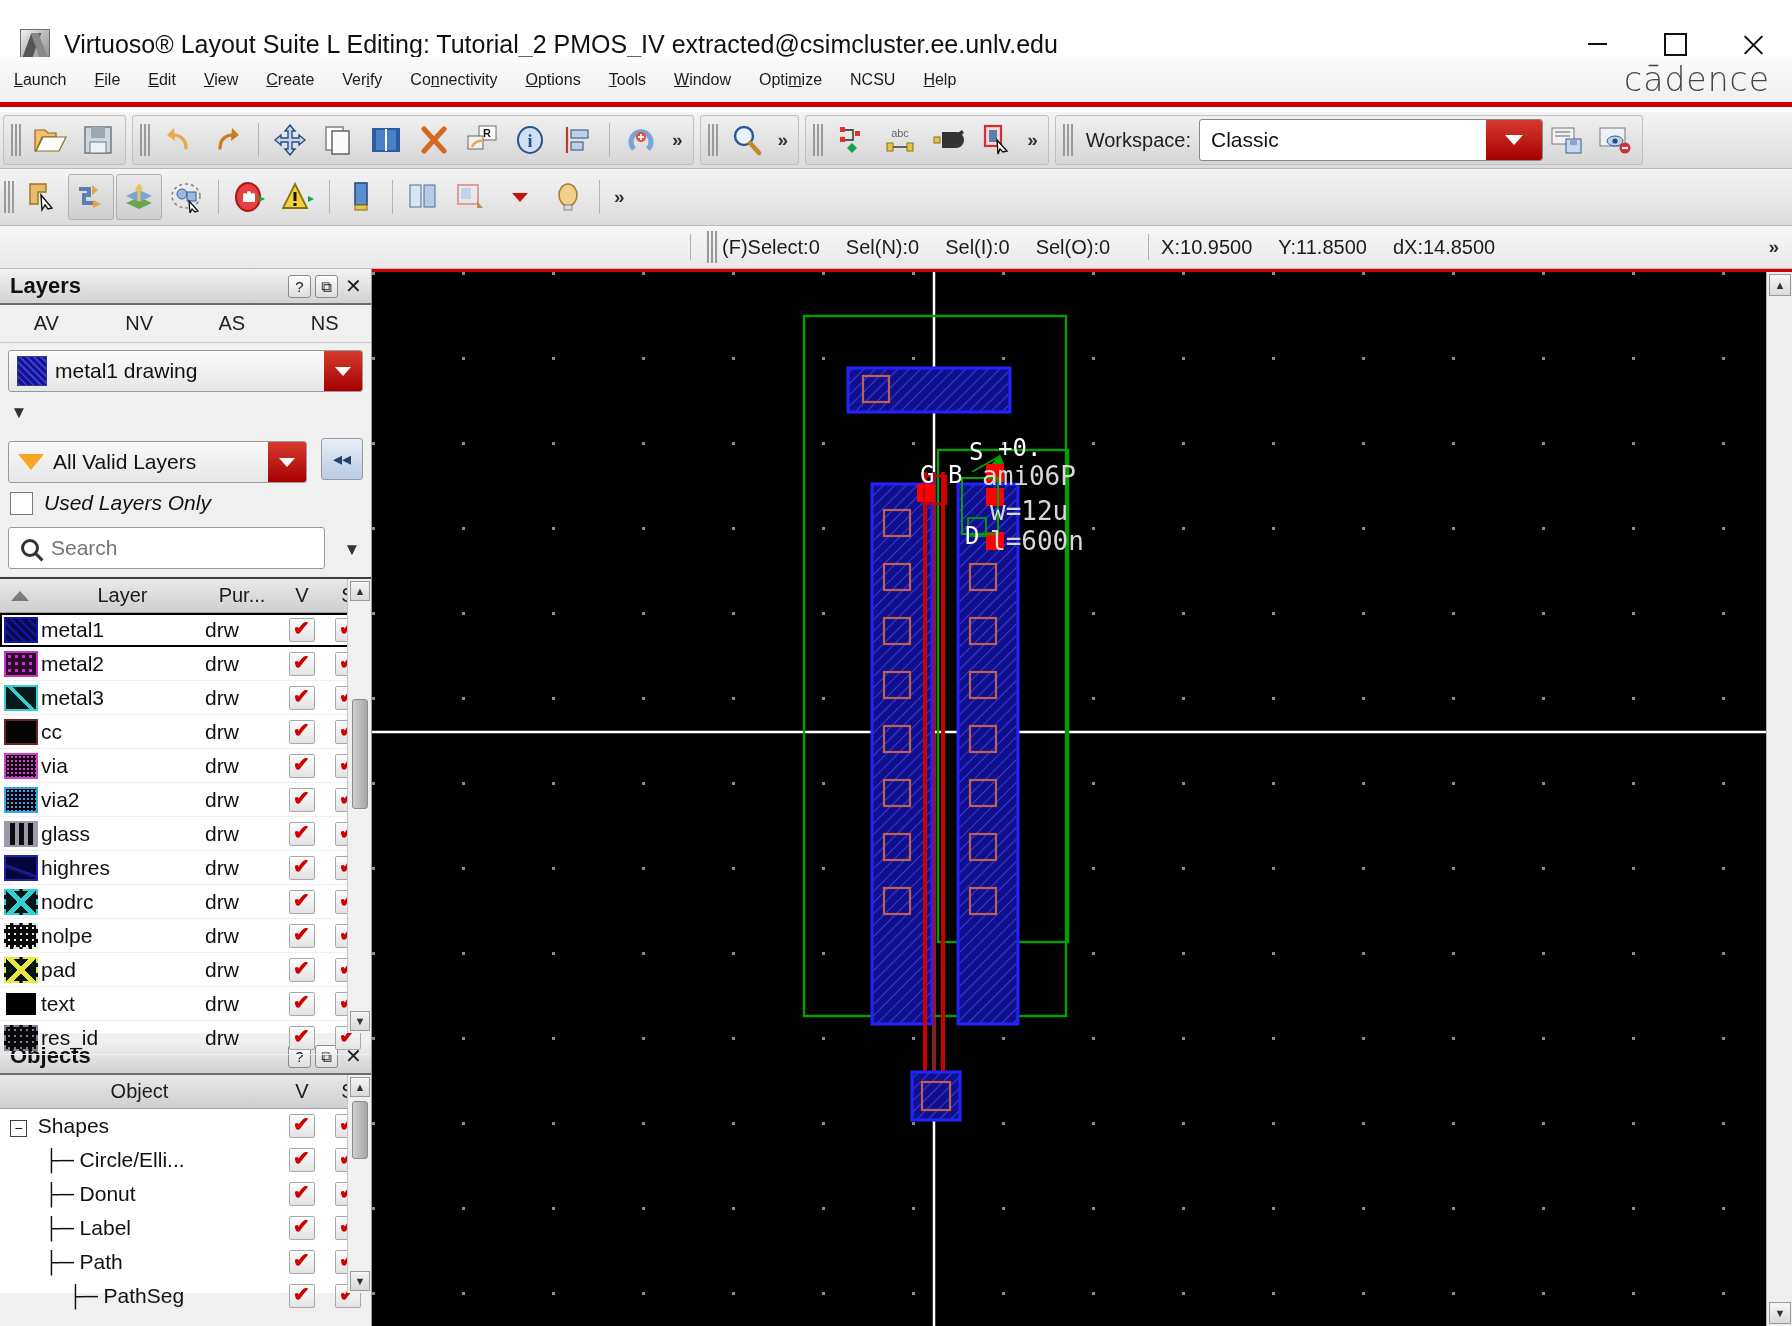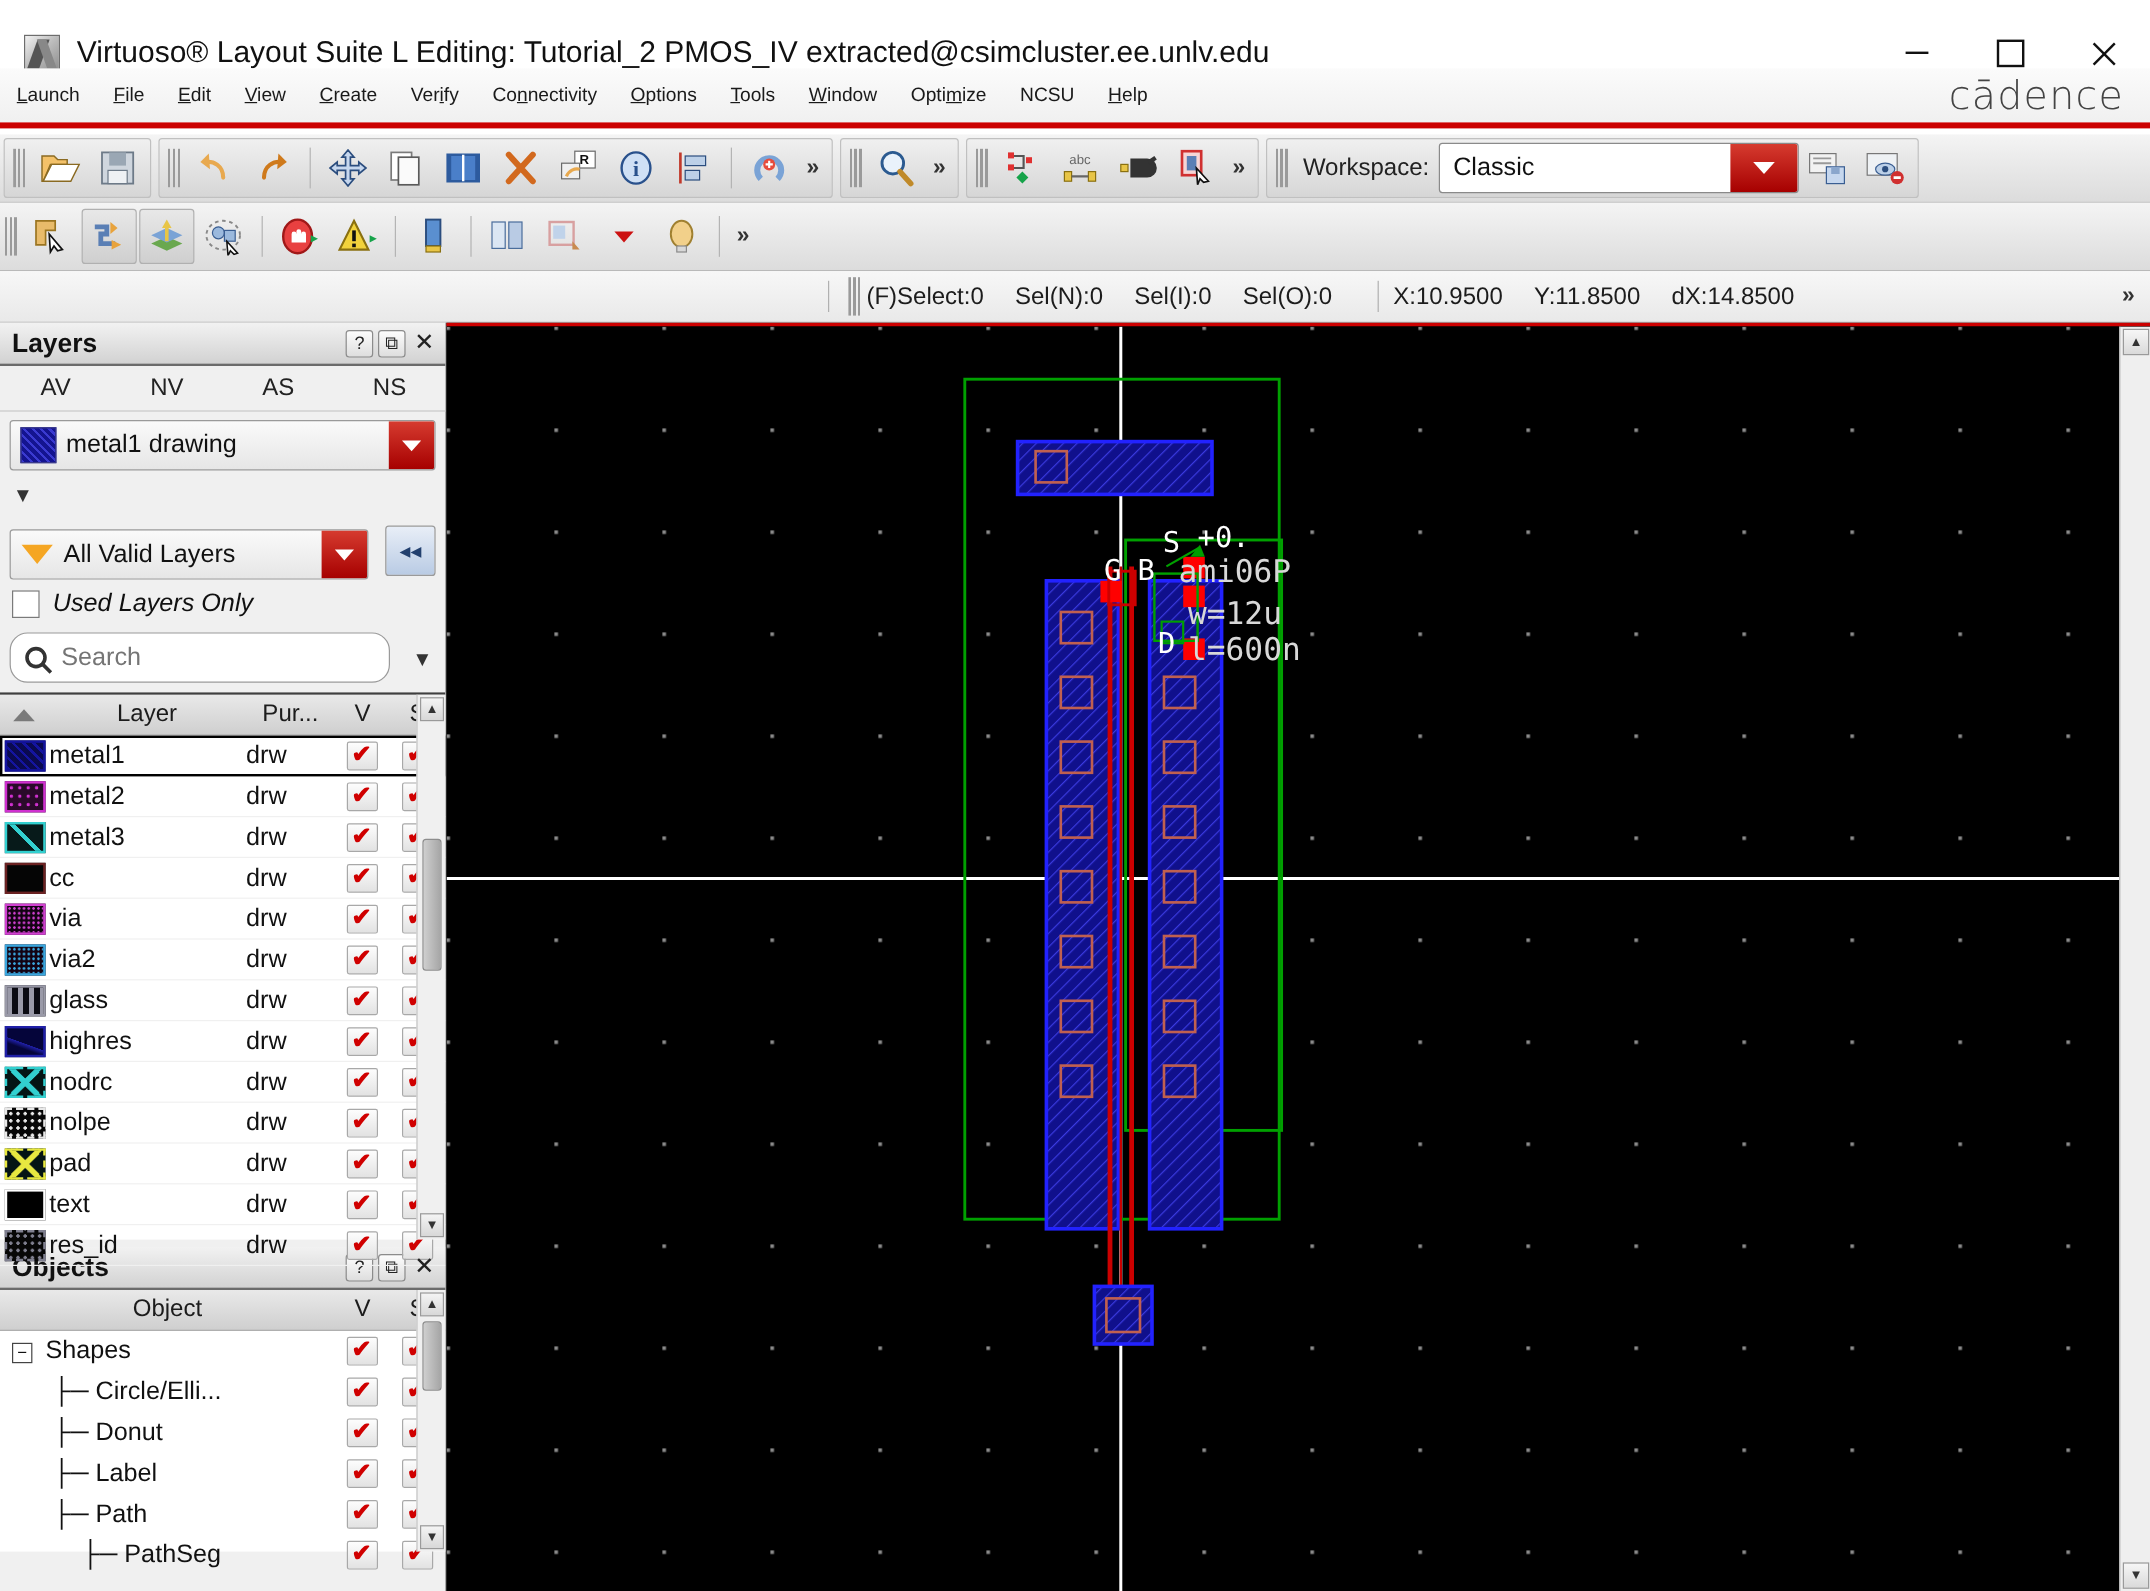--- a/index.html
+++ b/index.html
@@ -95,21 +95,21 @@
   .tbtn {
     width: 46px; height: 46px; margin: 0 1px;
     display: flex; align-items: center; justify-content: center;
     position: relative; flex: none; border-radius: 3px;
   }
   .tbtn.pressed { background: linear-gradient(#e8e8e8,#cfcfcf); border:1px solid #b0b0b0; }
   .tb-sep { width:1px; height:34px; background:#b4b4b4; margin:0 7px; flex:none; }
   .chev { font-size: 19px; color: #333; padding: 0 7px; font-weight: bold; }
   .ws-label { font-size: 20px; color: #222; margin-left: 8px; margin-right: 8px; white-space: nowrap; }
   .ws-combo {
-    display: flex; align-items: center; height: 42px; width: 300px;
+    display: flex; align-items: center; height: 42px; width: 344px;
     border: 1px solid #8a8a8a; background: #fff; border-radius: 3px; overflow: hidden;
   }
   .ws-combo .val { flex: 1; font-size: 21px; padding-left: 11px; color: #111; }
   .ws-combo .arrow {
     width: 56px; height: 100%;
     background: linear-gradient(#d63b2f,#a60000);
     display: flex; align-items: center; justify-content: center;
   }
   .ws-combo .arrow:after {
     content:""; border-left: 9px solid transparent; border-right: 9px solid transparent;
@@ -632,21 +632,21 @@
         </div>
         <div class="rew-btn" style="margin-right:8px;">◂◂</div>
       </div>
 
       <div class="chk-row">
         <div class="chk-box"></div>
         <div class="t">Used Layers Only</div>
       </div>
 
       <div style="display:flex;align-items:center;">
-        <div class="search-row" style="flex:1;border-radius:15px;">
+        <div class="search-row" style="flex:1;">
           <div class="mag"></div>
           <input type="text" placeholder="Search" style="">
           <div class="arrow"></div>
         </div>
         <div class="side-arrow" style="margin-right:6px;">▼</div>
       </div>
 
       <div class="tbl-wrap" style="height:456px;">
         <div class="tbl-hdr">
           <div class="c-sort">

